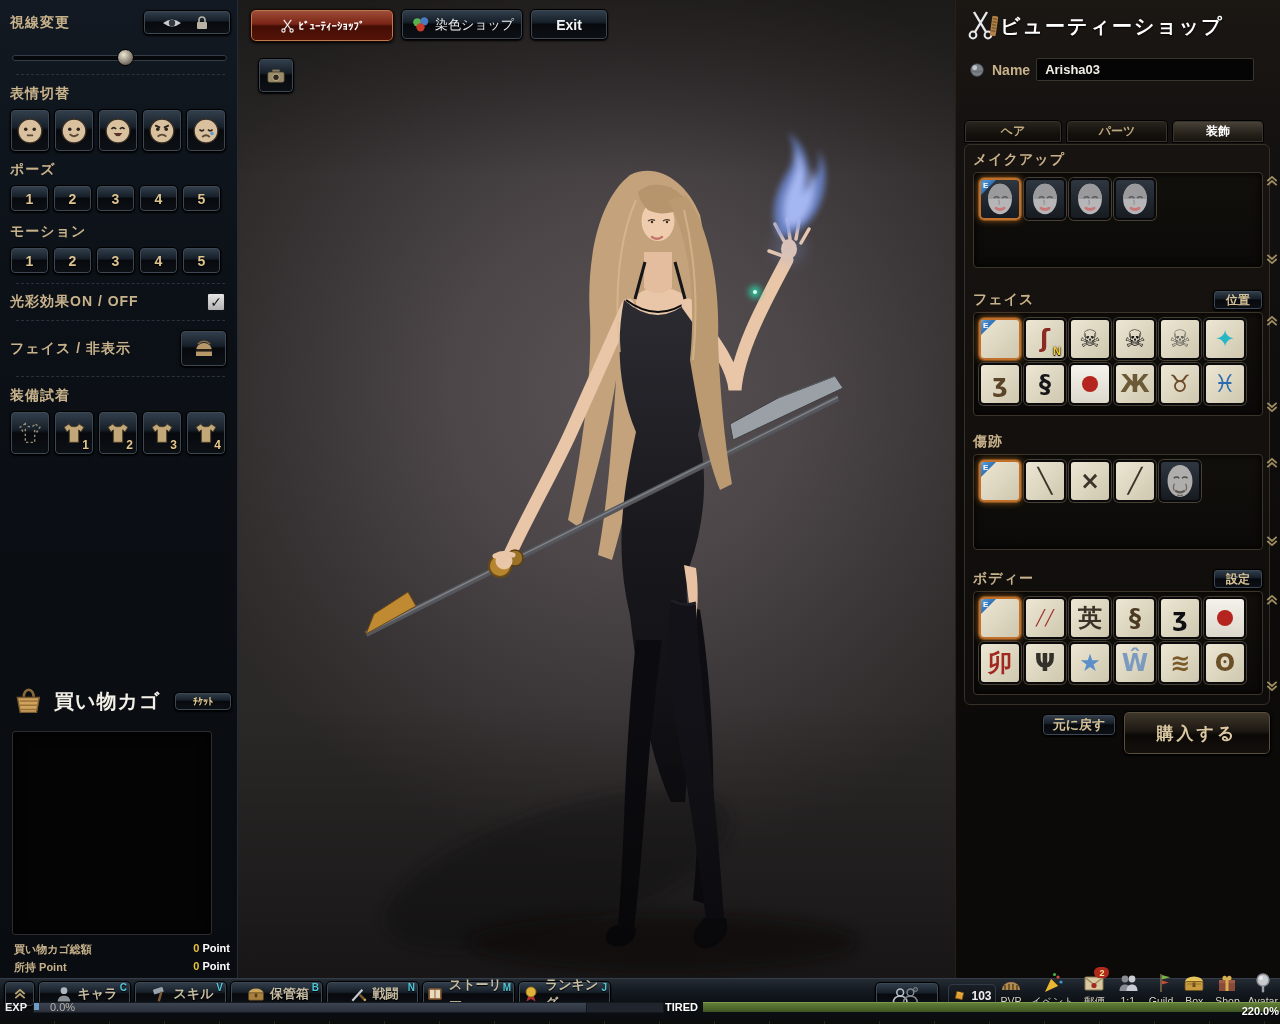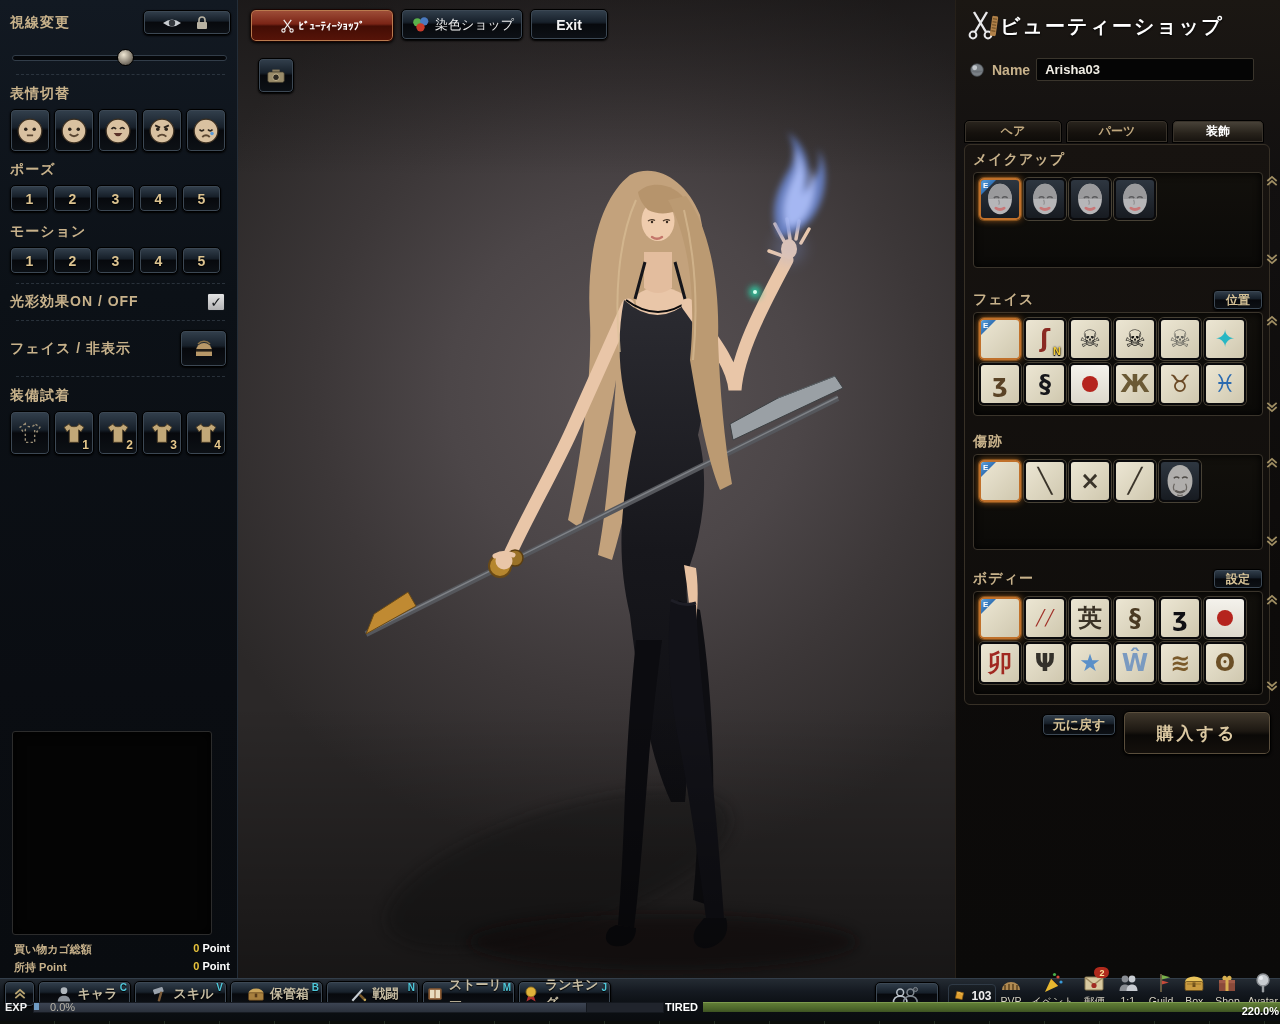--- a/index.html
+++ b/index.html
@@ -263,20 +263,31 @@
           <span class="slot-num">3</span>
         </div>
         <div class="slot-btn game-btn">
           <svg width="28" height="28" viewBox="0 0 24 24">
             <path d="M8 4 L3.5 7 L6 11 L8 9.3 V20 H16 V9.3 L18 11 L20.5 7 L16 4 A4 2.6 0 0 1 8 4z" fill="#c2a878" stroke="#4a3c26" stroke-width="0.8"></path>
           </svg>
           <span class="slot-num">4</span>
         </div>
       </div>
 
+    <div id="cart-head">
+      <span>
+          <svg width="36" height="34" viewBox="0 0 24 24">
+            <path d="M9 9a3.5 5 0 0 1 7 0" fill="none" stroke="#8a6a38" stroke-width="1.8"></path>
+            <path d="M4.5 9.5h15.5l-2 10.5H6.5z" fill="#cfa35e" stroke="#7a5a2e" stroke-width="1"></path>
+            <path d="M6 12h13M5.6 15h13.6M6.2 18h12.4" stroke="#9a7238" stroke-width="0.9"></path>
+          </svg>
+        </span>
+      <span id="cart-title">買い物カゴ</span>
+      <div id="ticket-btn" class="game-btn">ﾁｹｯﾄ</div>
+    </div>
     <div id="cart-box"></div>
     <div class="total-row" style="top:942px">
       <span class="lab">買い物カゴ総額</span>
       <span class="val"><span class="num">0</span><span> Point</span></span>
     </div>
     <div class="total-row" style="top:960px">
       <span class="lab">所持 Point</span>
       <span class="val"><span class="num">0</span><span> Point</span></span>
     </div>
   </div>

